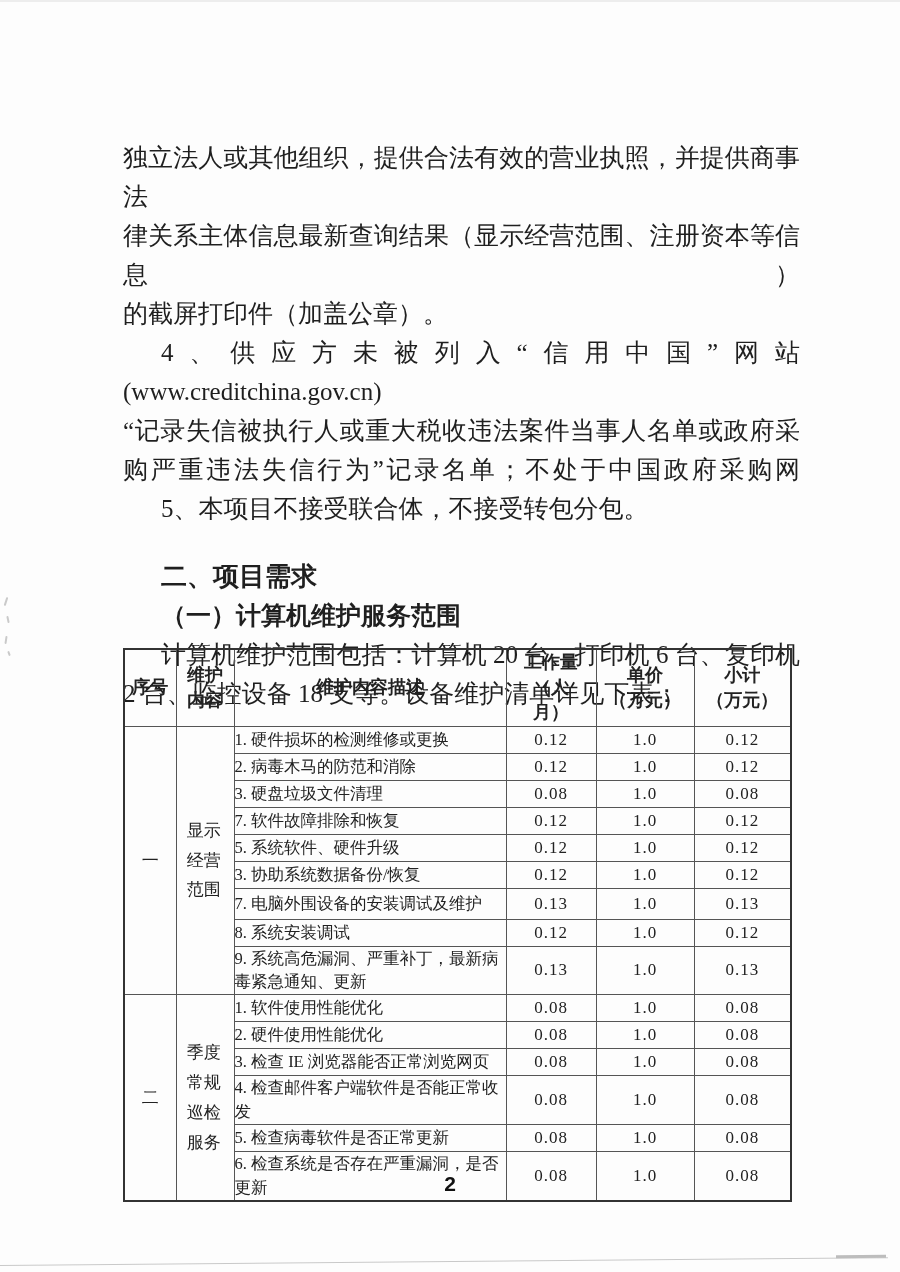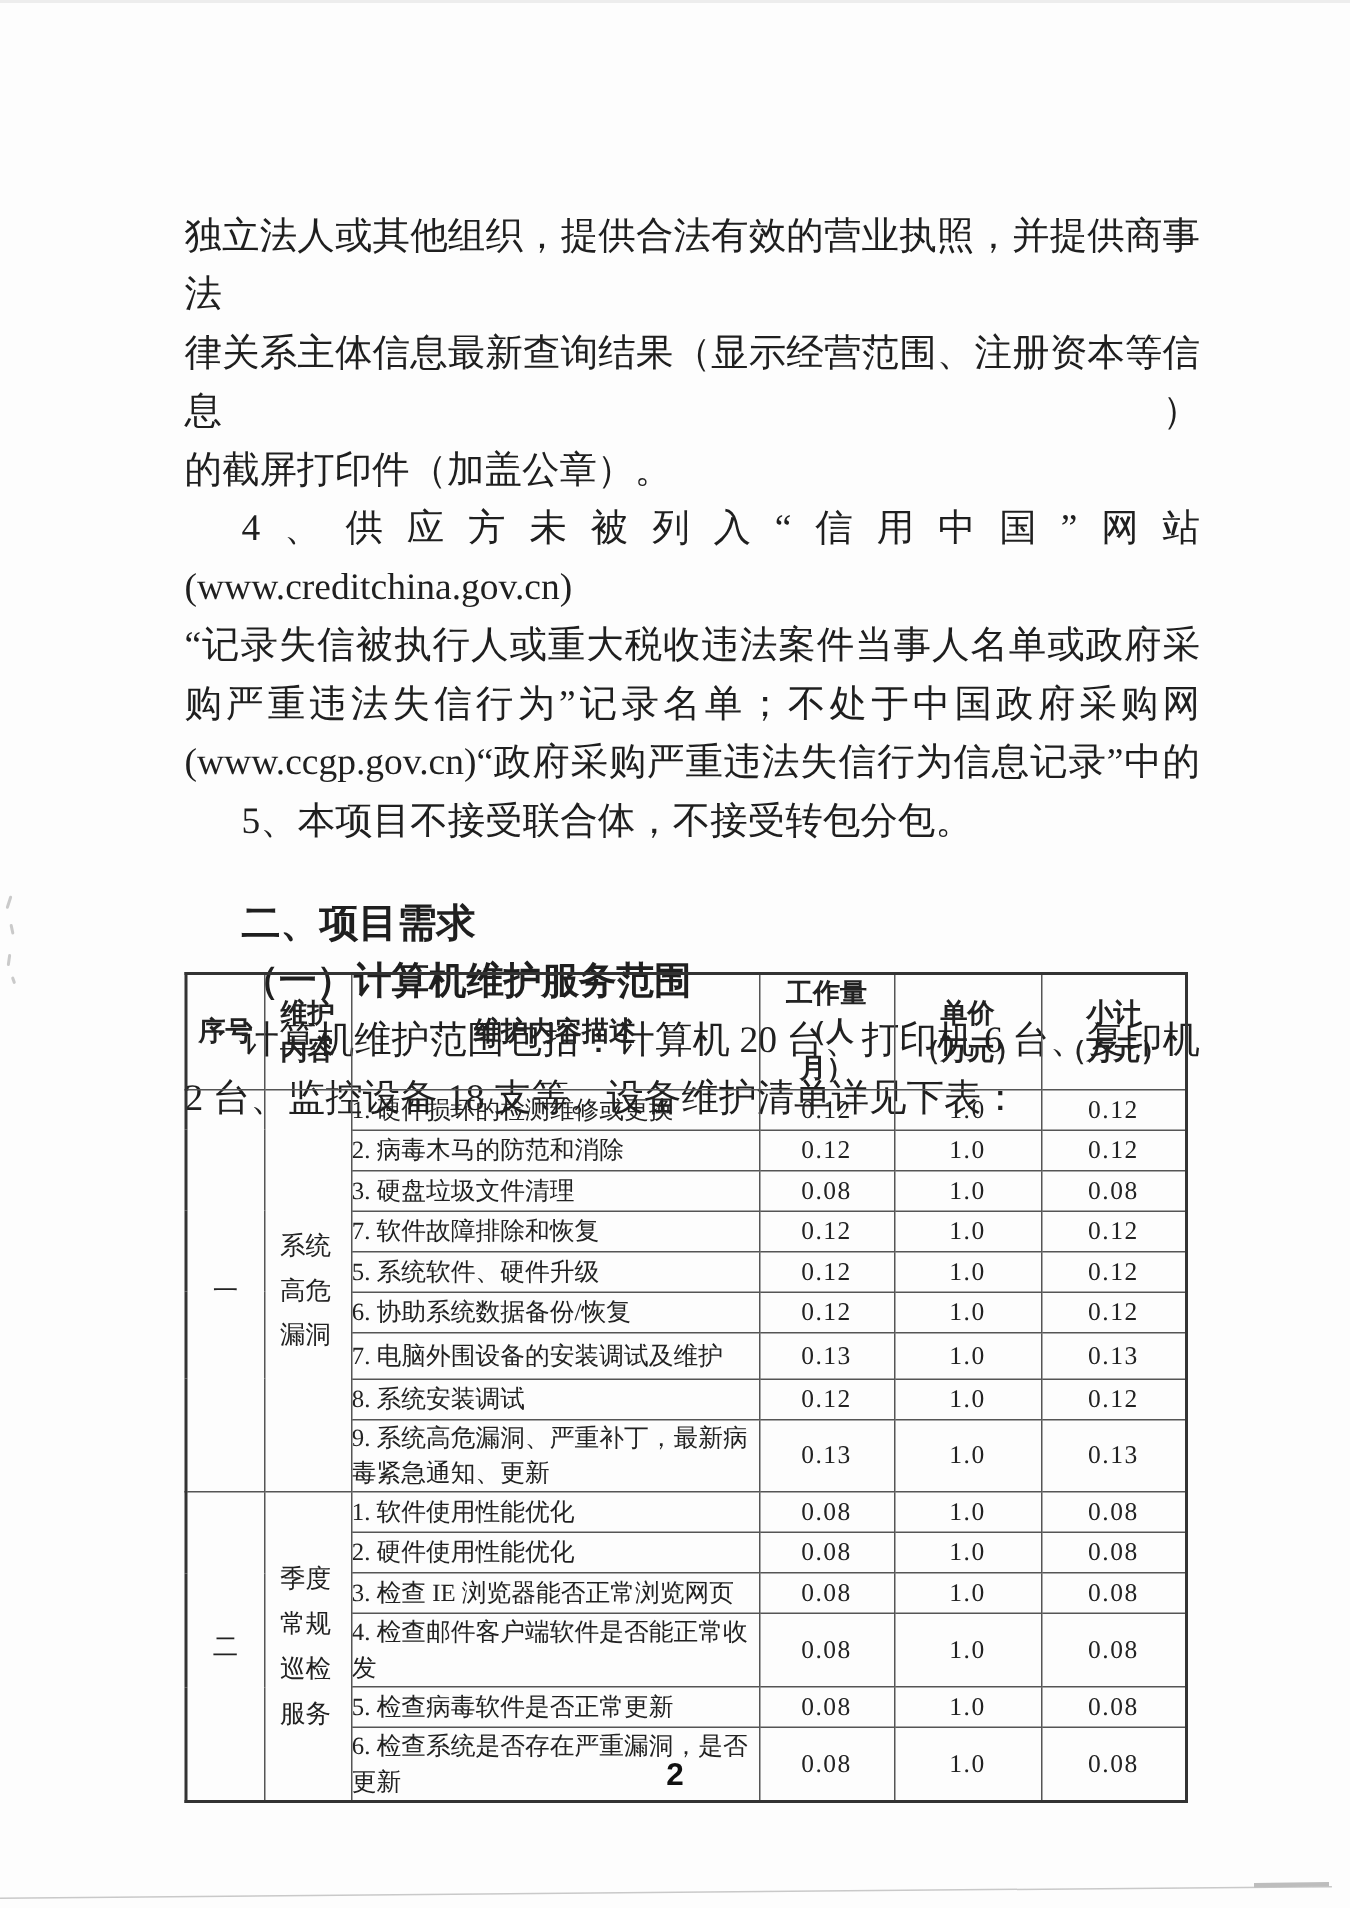--- a/index.html
+++ b/index.html
@@ -107,21 +107,20 @@
   <div class="textblock">
     <div>
       <div class="line">独立法人或其他组织，提供合法有效的营业执照，并提供商事法</div>
       <div class="line">律关系主体信息最新查询结果（显示经营范围、注册资本等信息）</div>
       <div class="line no-j">的截屏打印件（加盖公章）。</div>
     </div>
     <div>
       <div class="line indent">4、供应方未被列入“信用中国”网站(www.creditchina.gov.cn)</div>
       <div class="line">“记录失信被执行人或重大税收违法案件当事人名单或政府采</div>
       <div class="line">购严重违法失信行为”记录名单；不处于中国政府采购网</div>
-      <div class="line">(www.ccgp.gov.cn)“政府采购严重违法失信行为信息记录”中的</div>
     </div>
     <div>
       <div class="line no-j indent">5、本项目不接受联合体，不接受转包分包。</div>
     </div>
     <div class="heading-hei">二、项目需求</div>
     <div class="heading-kai">（一）计算机维护服务范围</div>
     <div>
       <div class="line indent">计算机维护范围包括：计算机 20 台、打印机 6 台、复印机</div>
       <div class="line no-j">2 台、监控设备 18 支等。设备维护清单详见下表：</div>
     </div>
@@ -145,21 +144,21 @@
         <th>工作量（人
 月）</th>
         <th>单价
 （万元）</th>
         <th>小计
 （万元）</th>
       </tr>
 
       <tr class="h-s">
         <td class="idx" rowspan="9">一</td>
-        <td class="cat" rowspan="9"><span class="stack">系统高危漏洞</span></td>
+        <td class="cat" rowspan="9"><span class="stack">显示经营范围</span></td>
         <td class="desc">1. 硬件损坏的检测维修或更换</td>
         <td class="num">0.12</td>
         <td class="num">1.0</td>
         <td class="num">0.12</td>
       </tr>
       <tr class="h-s">
         <td class="desc">2. 病毒木马的防范和消除</td>
         <td class="num">0.12</td>
         <td class="num">1.0</td>
         <td class="num">0.12</td>
@@ -176,21 +175,21 @@
         <td class="num">1.0</td>
         <td class="num">0.12</td>
       </tr>
       <tr class="h-s">
         <td class="desc">5. 系统软件、硬件升级</td>
         <td class="num">0.12</td>
         <td class="num">1.0</td>
         <td class="num">0.12</td>
       </tr>
       <tr class="h-s">
-        <td class="desc">6. 协助系统数据备份/恢复</td>
+        <td class="desc">3. 协助系统数据备份/恢复</td>
         <td class="num">0.12</td>
         <td class="num">1.0</td>
         <td class="num">0.12</td>
       </tr>
       <tr class="h-7">
         <td class="desc">7. 电脑外围设备的安装调试及维护</td>
         <td class="num">0.13</td>
         <td class="num">1.0</td>
         <td class="num">0.13</td>
       </tr>

